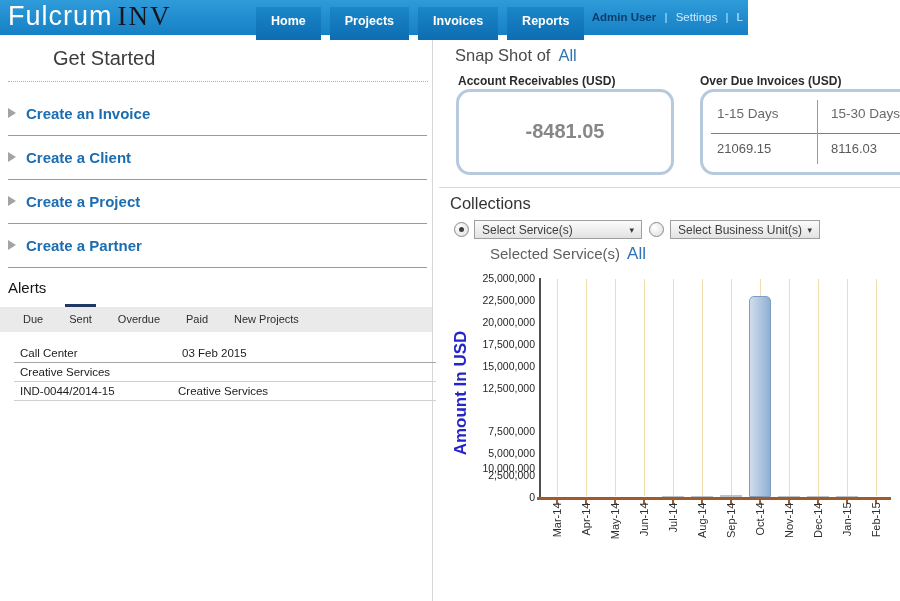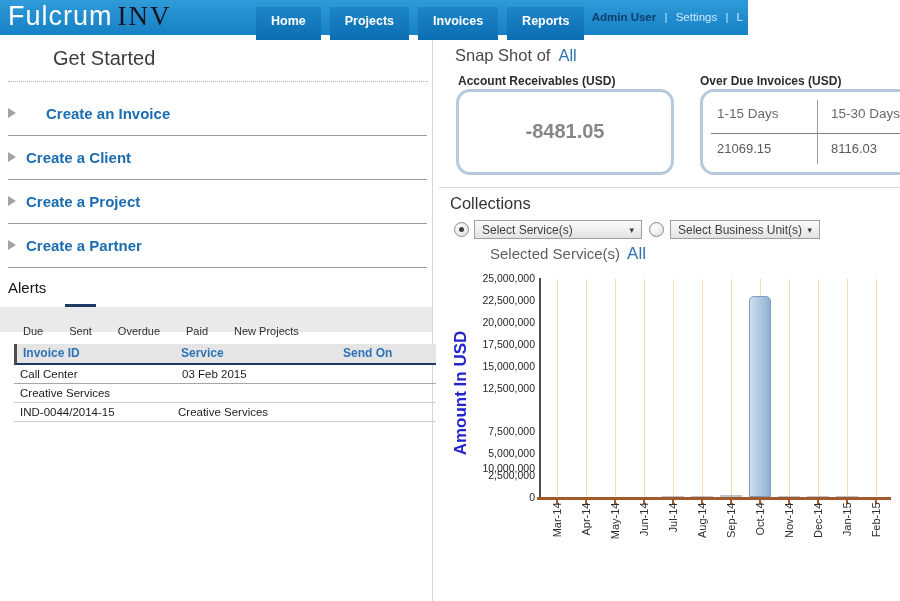--- a/index.html
+++ b/index.html
@@ -23,21 +23,21 @@
   #get-started-title{position:absolute;left:8px;top:12px;font-size:20px;color:#3d3d3d;margin-left:45px;}
   #gs-divider{position:absolute;left:8px;right:4px;top:46px;border-top:1px dotted #b0b0b0;}
   .gs-item{position:absolute;left:8px;right:5px;height:44px;border-bottom:1px solid #9b9b9b;
            display:flex;align-items:center;cursor:pointer;}
   .gs-arrow{width:0;height:0;border-left:8px solid #a3a3a3;border-top:5px solid transparent;
             border-bottom:5px solid transparent;margin-right:10px;}
   .gs-label{font-size:15px;font-weight:bold;color:var(--link-blue,#1b6cb0);}
   #alerts-title{position:absolute;left:8px;top:244px;font-size:15px;color:#141414;}
   #alerts-tabbar{position:absolute;left:0;right:0;top:272px;height:25px;background:#eaeaea;
                  display:flex;padding-left:10px;overflow:visible;}
-  .alert-tab{position:relative;padding:12px 13px;line-height:25px;font-size:11px;color:#2e2e2e;cursor:pointer;}
+  .alert-tab{position:relative;padding:0 13px;line-height:25px;font-size:11px;color:#2e2e2e;cursor:pointer;}
   .alert-tab.active::before{content:'';position:absolute;left:9px;right:9px;top:-3px;height:3px;
                             background:var(--active-tab-indicator,#1f3864);}
   #alerts-table{position:absolute;left:14px;top:309px;width:422px;}
   .tbl-header{display:flex;background:#e5e5e5;border-bottom:2px solid #1f3864;border-left:3px solid #4d4d4d;height:19px;}
   .tbl-header .cell{font-size:12px;font-weight:bold;color:var(--accent-blue,#2e74b5);line-height:19px;cursor:pointer;}
   .tbl-row{display:flex;height:18px;border-bottom:1px solid #cfcfcf;cursor:pointer;}
   .tbl-row.first{border-bottom:1px solid #a6a6a6;}
   .tbl-row .cell{font-size:11.5px;color:#1c1c1c;line-height:18px;}
   .cell{padding-left:6px;box-sizing:border-box;overflow:hidden;white-space:nowrap;}
   .c0{width:158px;} .c1{width:162px;} .c2{width:99px;}
@@ -105,21 +105,21 @@
     <span class="top-link">Settings</span>
     <span class="sep">|</span>
     <span class="top-link">L</span>
   </div>
 </div>
 
 <div id="left-col">
   <div id="get-started-title">Get Started</div>
   <div id="gs-divider"></div>
   <div id="gs-list">
-      <div class="gs-item" style="top: 56px; gap: 20px;">
+      <div class="gs-item" style="top: 56px;">
         <div class="gs-arrow"></div>
         <div class="gs-label">Create an Invoice</div>
       </div>
       <div class="gs-item" style="top: 100px;">
         <div class="gs-arrow"></div>
         <div class="gs-label">Create a Client</div>
       </div>
       <div class="gs-item" style="top: 144px;">
         <div class="gs-arrow"></div>
         <div class="gs-label">Create a Project</div>
@@ -132,25 +132,20 @@
 
   <div id="alerts-title">Alerts</div>
   <div id="alerts-tabbar">
       <div class="alert-tab">Due</div>
       <div class="alert-tab active">Sent</div>
       <div class="alert-tab">Overdue</div>
       <div class="alert-tab">Paid</div>
       <div class="alert-tab">New Projects</div>
     </div>
   <div id="alerts-table">
-    <div class="tbl-header">
-        <div class="cell c0">Invoice ID</div>
-        <div class="cell c1">Service</div>
-        <div class="cell c2">Send On</div>
-      </div>
     <div id="tbl-body">
         <div class="tbl-row first">
           <div class="cell c1">Call Center</div>
           <div class="cell c2">03 Feb 2015</div>
         </div>
         <div class="tbl-row">
           <div class="cell c1">Creative Services</div>
           <div class="cell c2"></div>
         </div>
         <div class="tbl-row">

